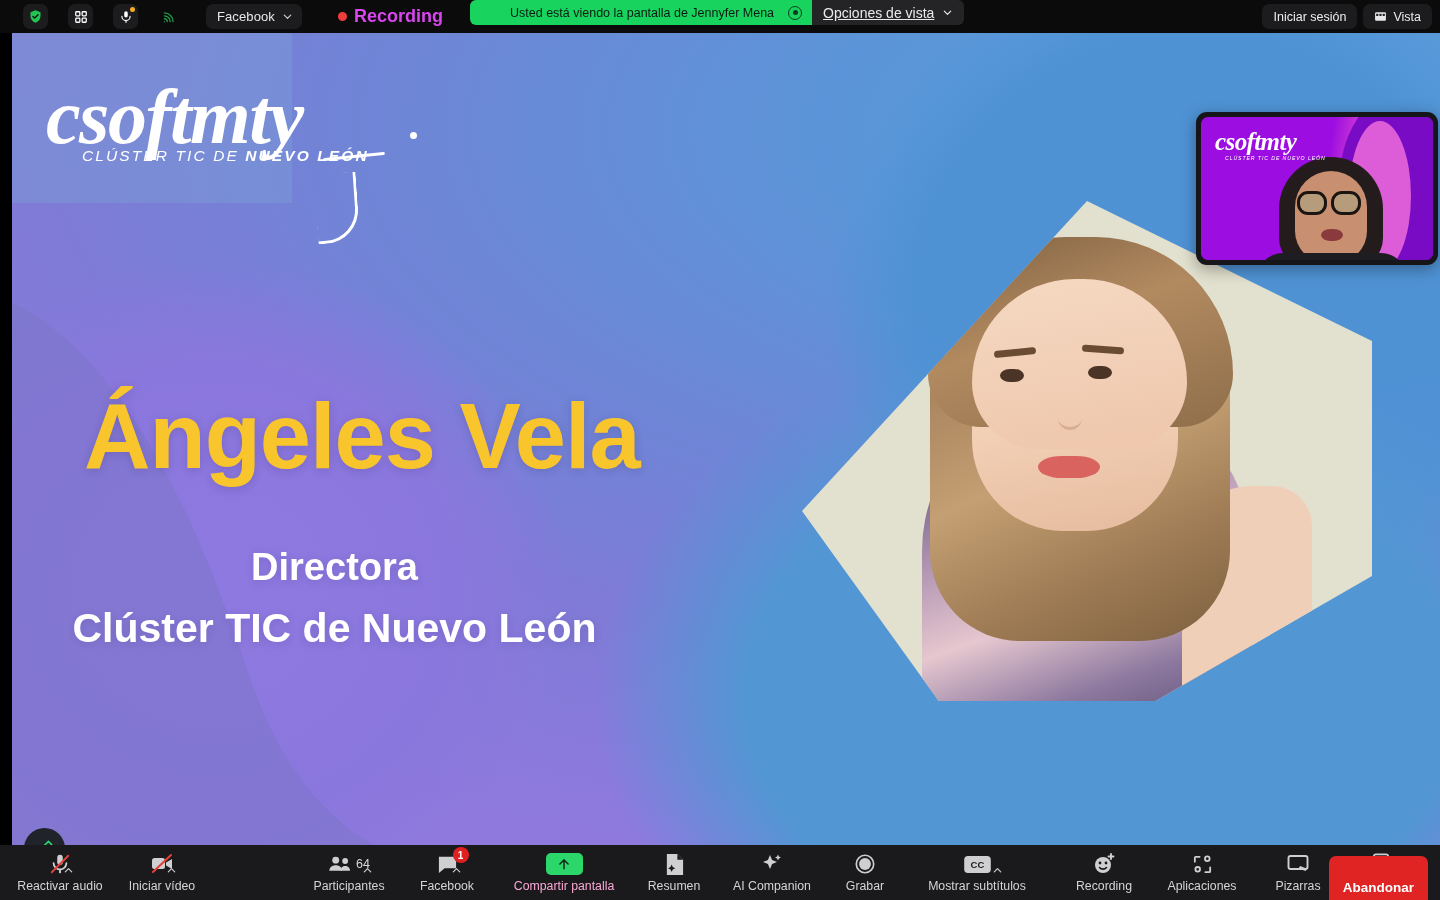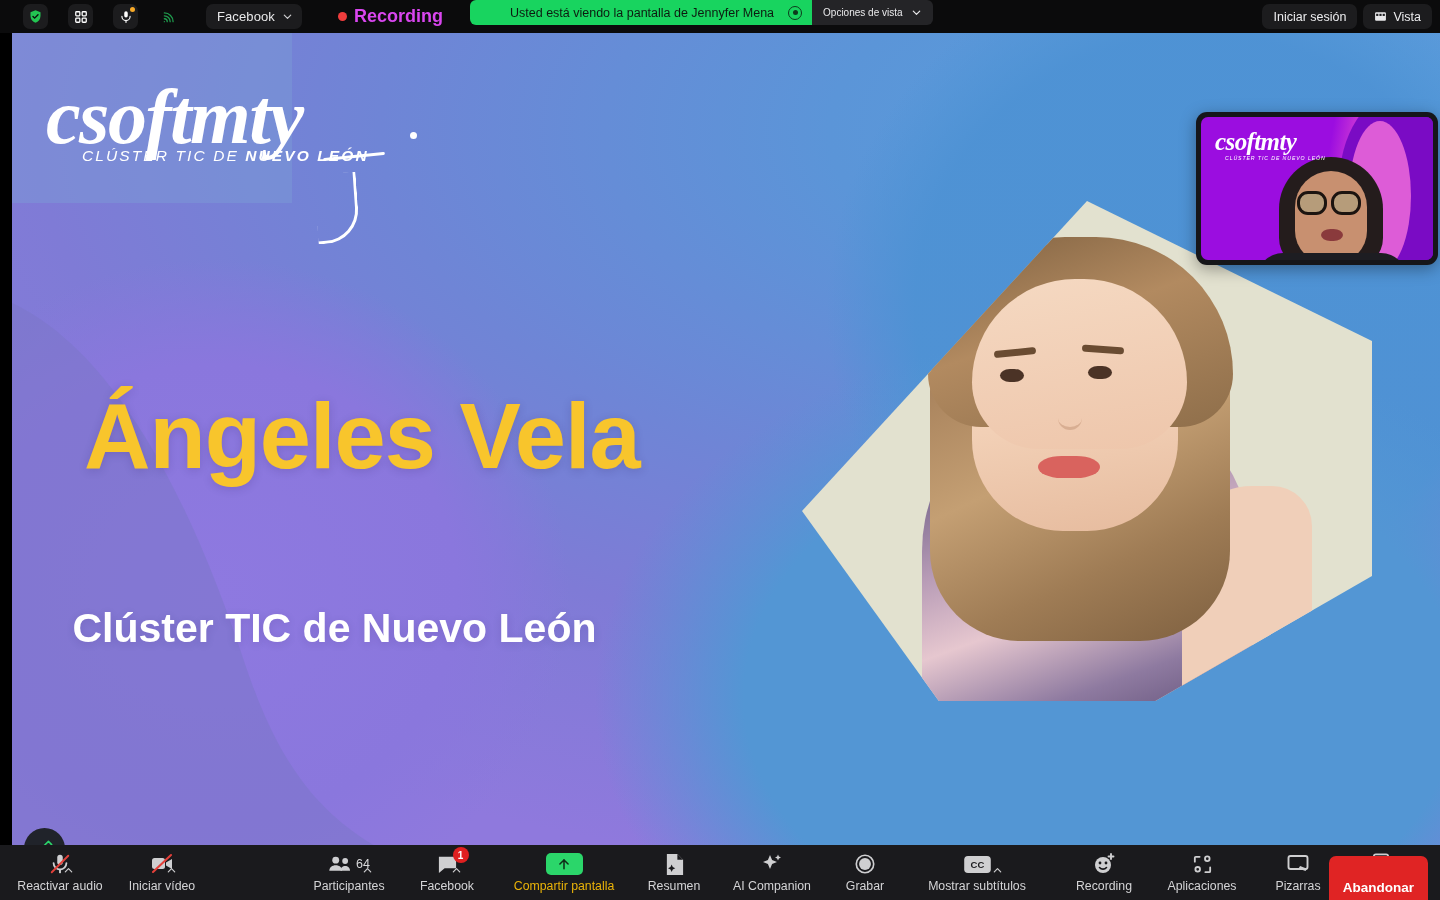--- a/index.html
+++ b/index.html
@@ -30,22 +30,22 @@
     position:absolute; left:470px; top:0px; height:25px;
     display:flex; align-items:stretch; border-radius:6px; overflow:hidden;
   }
   .share-pill{
     background:#18d45f; color:#0d1b10; font-size:12.5px;
     display:flex; align-items:center; gap:14px; padding:0 10px 0 40px;
   }
   .share-eye{ width:14px; height:14px; border-radius:50%; border:1.4px solid #0d3b1c; display:flex; align-items:center; justify-content:center; }
   .share-eye i{ width:5px; height:5px; border-radius:50%; background:#0d3b1c; display:block; }
   .view-opts{
-    background:#242427; color:#eaeaec; font-size:10px; display:flex; align-items:center;
-    gap:8px; padding:0 11px;
+    background:#242427; color:#eaeaec; font-size:14px; display:flex; align-items:center;
+    gap:8px; padding:0 11px;text-decoration:underline;
   }
   .tb-right{ position:absolute; right:8px; top:0; height:33px; display:flex; align-items:center; gap:6px; }
   .tb-btn{ height:25px; border-radius:7px; background:#1c1c1e; display:flex; align-items:center; gap:6px; padding:0 11px; color:#ececee; font-size:12.5px; }
 
   
   #slide{
     position:absolute; left:12px; top:33px; width:1440px; height:812px;
     overflow:hidden;
     background:
       radial-gradient(120% 95% at 88% 12%, #57a0dd 0%, #5b95d8 26%, #6f85d6 52%, #7f7bd6 72%, #8f79dd 100%);
@@ -159,21 +159,21 @@
   }
 
   
   #bottombar{
     position:absolute; left:0; top:845px; width:1440px; height:55px; background:#1a1a1d;
     display:flex; align-items:flex-start;
   }
   .bb-item{ position:relative; height:55px; display:flex; flex-direction:column; align-items:center; justify-content:flex-start; padding-top:7px; }
   .bb-ico{ height:24px; display:flex; align-items:center; justify-content:center; position:relative; }
   .bb-lbl{ color:#d4d4d6; font-size:12.3px; margin-top:3px; white-space:nowrap; }
-  .bb-lbl.green{ color:#eab308; }
+  .bb-lbl.green{ color:#f9a8d4; }
   .caret{ position:absolute; right:-3px; top:13px; }
   .bb-badge{
     position:absolute; top:-5px; right:-10px; background:#e02020; color:#fff; font-size:10px;
     font-weight:bold; min-width:16px; height:16px; border-radius:8px; display:flex;
     align-items:center; justify-content:center; padding:0 4px;
   }
   .pcount{ color:#d9d9db; font-size:12.5px; margin-left:4px; }
   #leave-btn{
     position:absolute; right:12px; top:11px; background:#e02424; color:#fff; font-size:13.5px;
     font-weight:bold; padding:24px 14px; border-radius:7px;
@@ -290,20 +290,21 @@
     <div class="hx-hair-front"></div>
     <div class="hx-brow" style="left:192px; top:148px; transform:rotate(-6deg);"></div>
     <div class="hx-brow" style="left:280px; top:145px; transform:rotate(4deg);"></div>
     <div class="hx-eye" style="left:198px; top:168px;"></div>
     <div class="hx-eye" style="left:286px; top:165px;"></div>
     <div class="hx-nose"></div>
     <div class="hx-lip"></div>
   </div>
 
   <div id="speaker-name">Ángeles Vela</div>
+  <div id="speaker-role">Directora</div>
   <div id="speaker-org">Clúster TIC de Nuevo León</div>
 
   <div id="pip">
     <div class="pip-inner">
       <div class="pip-blob"></div>
       <div class="pip-blob2"></div>
       <div class="pip-person">
         <div class="pp-hair"></div>
         <div class="pp-face"></div>
         <div class="pp-glass" style="left:22px;"></div>

